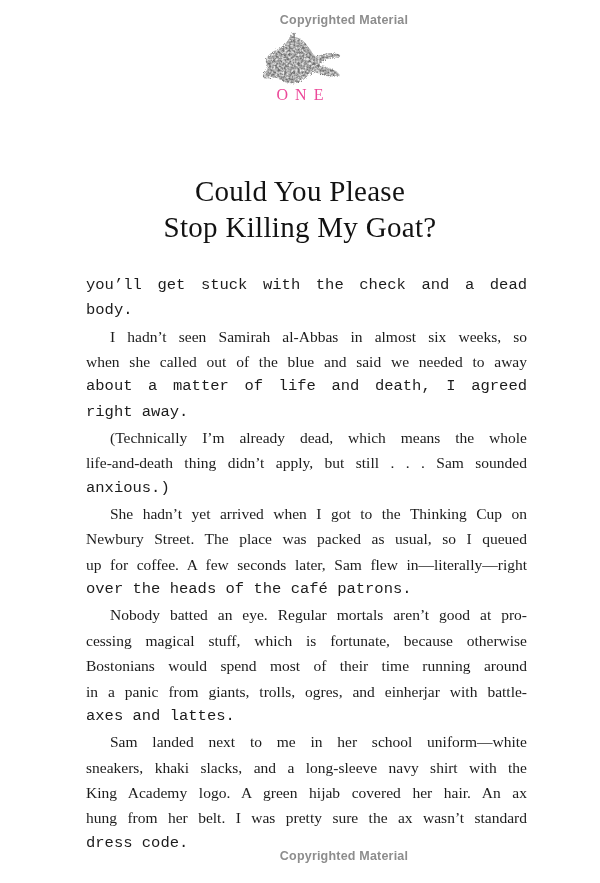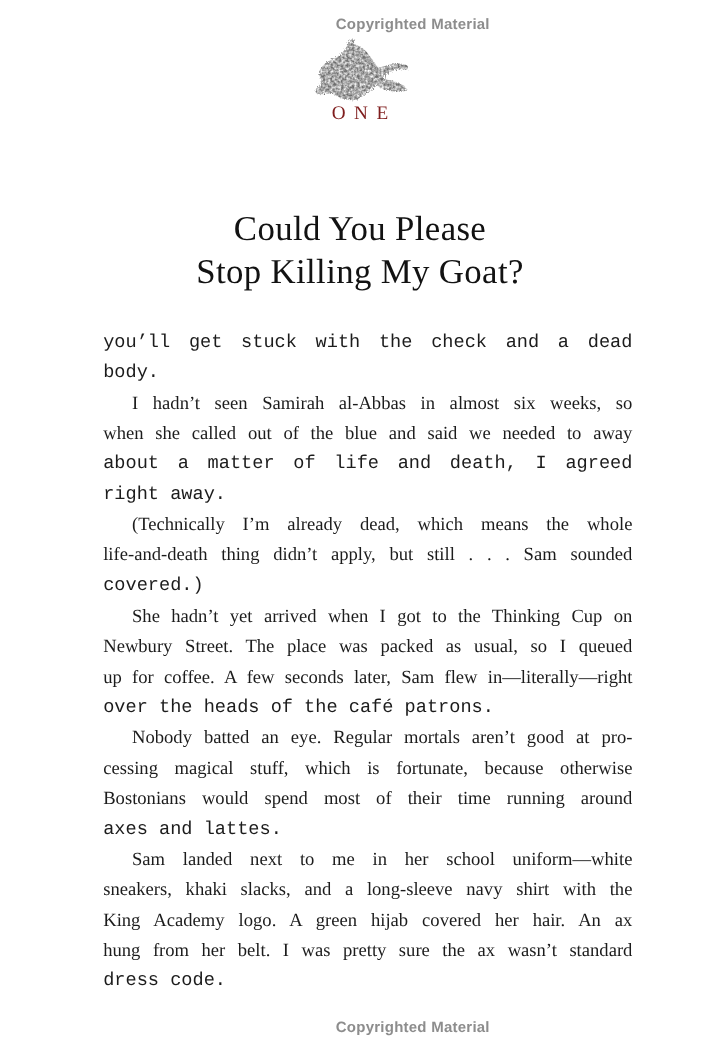--- a/index.html
+++ b/index.html
@@ -26,21 +26,21 @@
   .ornament-wrap{
     position:absolute;top:32px;left:0;width:100%;
     display:flex;justify-content:center;
   }
   .chapter-number{
     position:absolute;top:86px;left:0;width:100%;
     text-align:center;
     font-size:16px;
     letter-spacing:7px;
     text-indent:7px;
-    color:#7f1d1d;
+    color:#ec4899;
   }
   .chapter-title{
     position:absolute;top:174px;left:0;width:100%;
     text-align:center;
     font-size:29px;
     line-height:35.5px;
     color:#121212;
     letter-spacing:0.3px;
   }
   .body-text{
@@ -98,28 +98,29 @@
     <div>Stop Killing My Goat?</div>
   </div>
 
   <div class="body-text">
       <div class="line end"><span>you’ll get stuck with the check and a dead body.</span></div>
       <div class="line indent"><span>I hadn’t seen Samirah al-Abbas in almost six weeks, so</span></div>
       <div class="line"><span>when she called out of the blue and said we needed to away</span></div>
       <div class="line end"><span>about a matter of life and death, I agreed right away.</span></div>
       <div class="line indent"><span>(Technically I’m already dead, which means the whole</span></div>
       <div class="line"><span class="it">life-and-death</span><span> thing didn’t apply, but still . . . Sam sounded</span></div>
-      <div class="line end"><span>covered.)</span></div>
+      <div class="line end"><span>anxious.)</span></div>
       <div class="line indent"><span>She hadn’t yet arrived when I got to the Thinking Cup on</span></div>
       <div class="line"><span>Newbury Street. The place was packed as usual, so I queued</span></div>
       <div class="line"><span>up for coffee. A few seconds later, Sam flew in—literally—right</span></div>
       <div class="line end"><span>over the heads of the café patrons.</span></div>
       <div class="line indent"><span>Nobody batted an eye. Regular mortals aren’t good at pro-</span></div>
       <div class="line"><span>cessing magical stuff, which is fortunate, because otherwise</span></div>
       <div class="line"><span>Bostonians would spend most of their time running around</span></div>
+      <div class="line"><span>in a panic from giants, trolls, ogres, and </span><span class="it">einherjar</span><span> with battle-</span></div>
       <div class="line end"><span>axes and lattes.</span></div>
       <div class="line indent"><span>Sam landed next to me in her school uniform—white</span></div>
       <div class="line"><span>sneakers, khaki slacks, and a long-sleeve navy shirt with the</span></div>
       <div class="line"><span>King Academy logo. A green hijab covered her hair. An ax</span></div>
       <div class="line"><span>hung from her belt. I was pretty sure the ax wasn’t standard</span></div>
       <div class="line end"><span>dress code.</span></div>
     </div>
 
   <div class="copyright bottom">Copyrighted Material</div>
 

